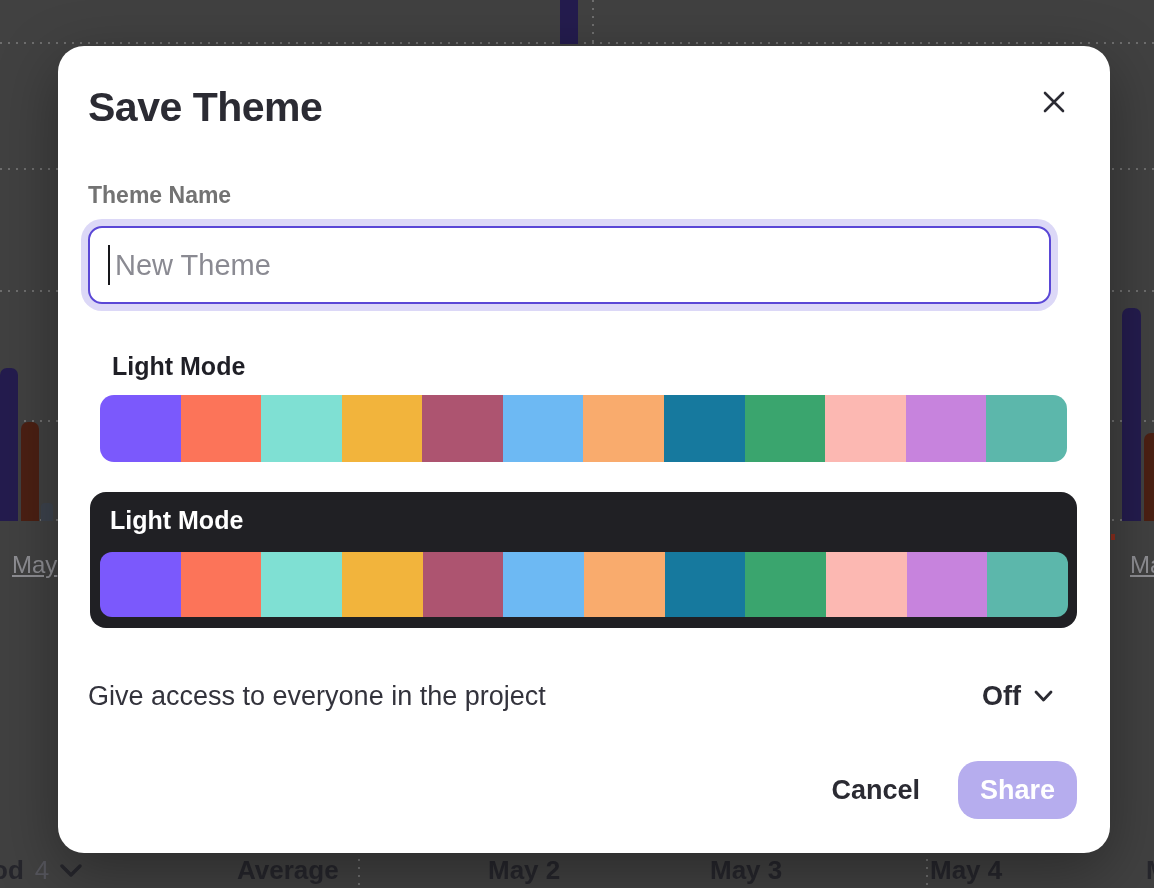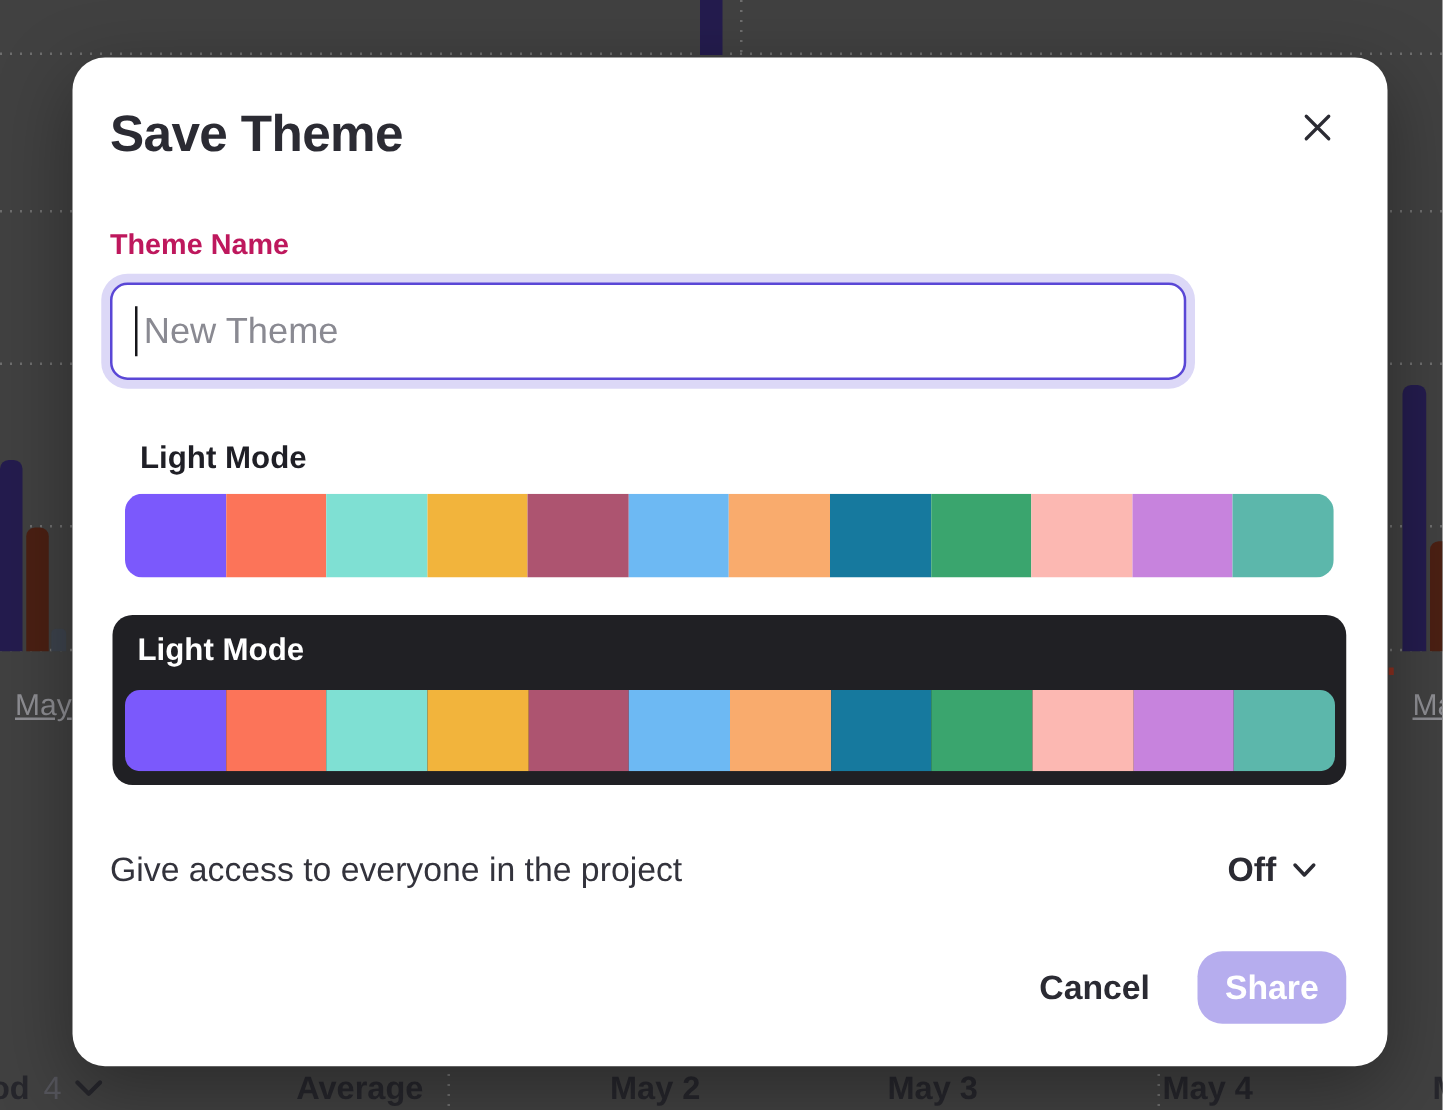--- a/index.html
+++ b/index.html
@@ -47,24 +47,24 @@
     position: absolute; left: 30px; top: 38px;
     font-size: 41px; font-weight: 700; letter-spacing: -0.5px; color: #2b2b33;
   }
   .close-btn {
     position: absolute; right: 40px; top: 40px; width: 32px; height: 32px;
     background: none; border: none; cursor: pointer; display: flex;
     align-items: center; justify-content: center;
   }
   .field-label {
     position: absolute; left: 30px; top: 136px;
-    font-size: 23px; font-weight: 700; color: #be185d;
+    font-size: 23px; font-weight: 700; color: #737373;
   }
   .theme-input {
-    position: absolute; left: 30px; top: 180px; width: 861px; height: 78px;
+    position: absolute; left: 30px; top: 180px; width: 963px; height: 78px;
     border: 2px solid var(--accent, #5a47d6); border-radius: 14px;
     box-shadow: 0 0 0 7px var(--accent-ring, #dcd8f7);
     font-family: "Liberation Sans", sans-serif;
     font-size: 29px; color: #2b2b33; padding: 0 0 0 25px; outline: none;
   }
   .theme-input::placeholder { color: #8a8a92; }
   .caret {
     position: absolute; left: 50px; top: 199px; width: 2px; height: 40px;
     background: #16161a;
   }

